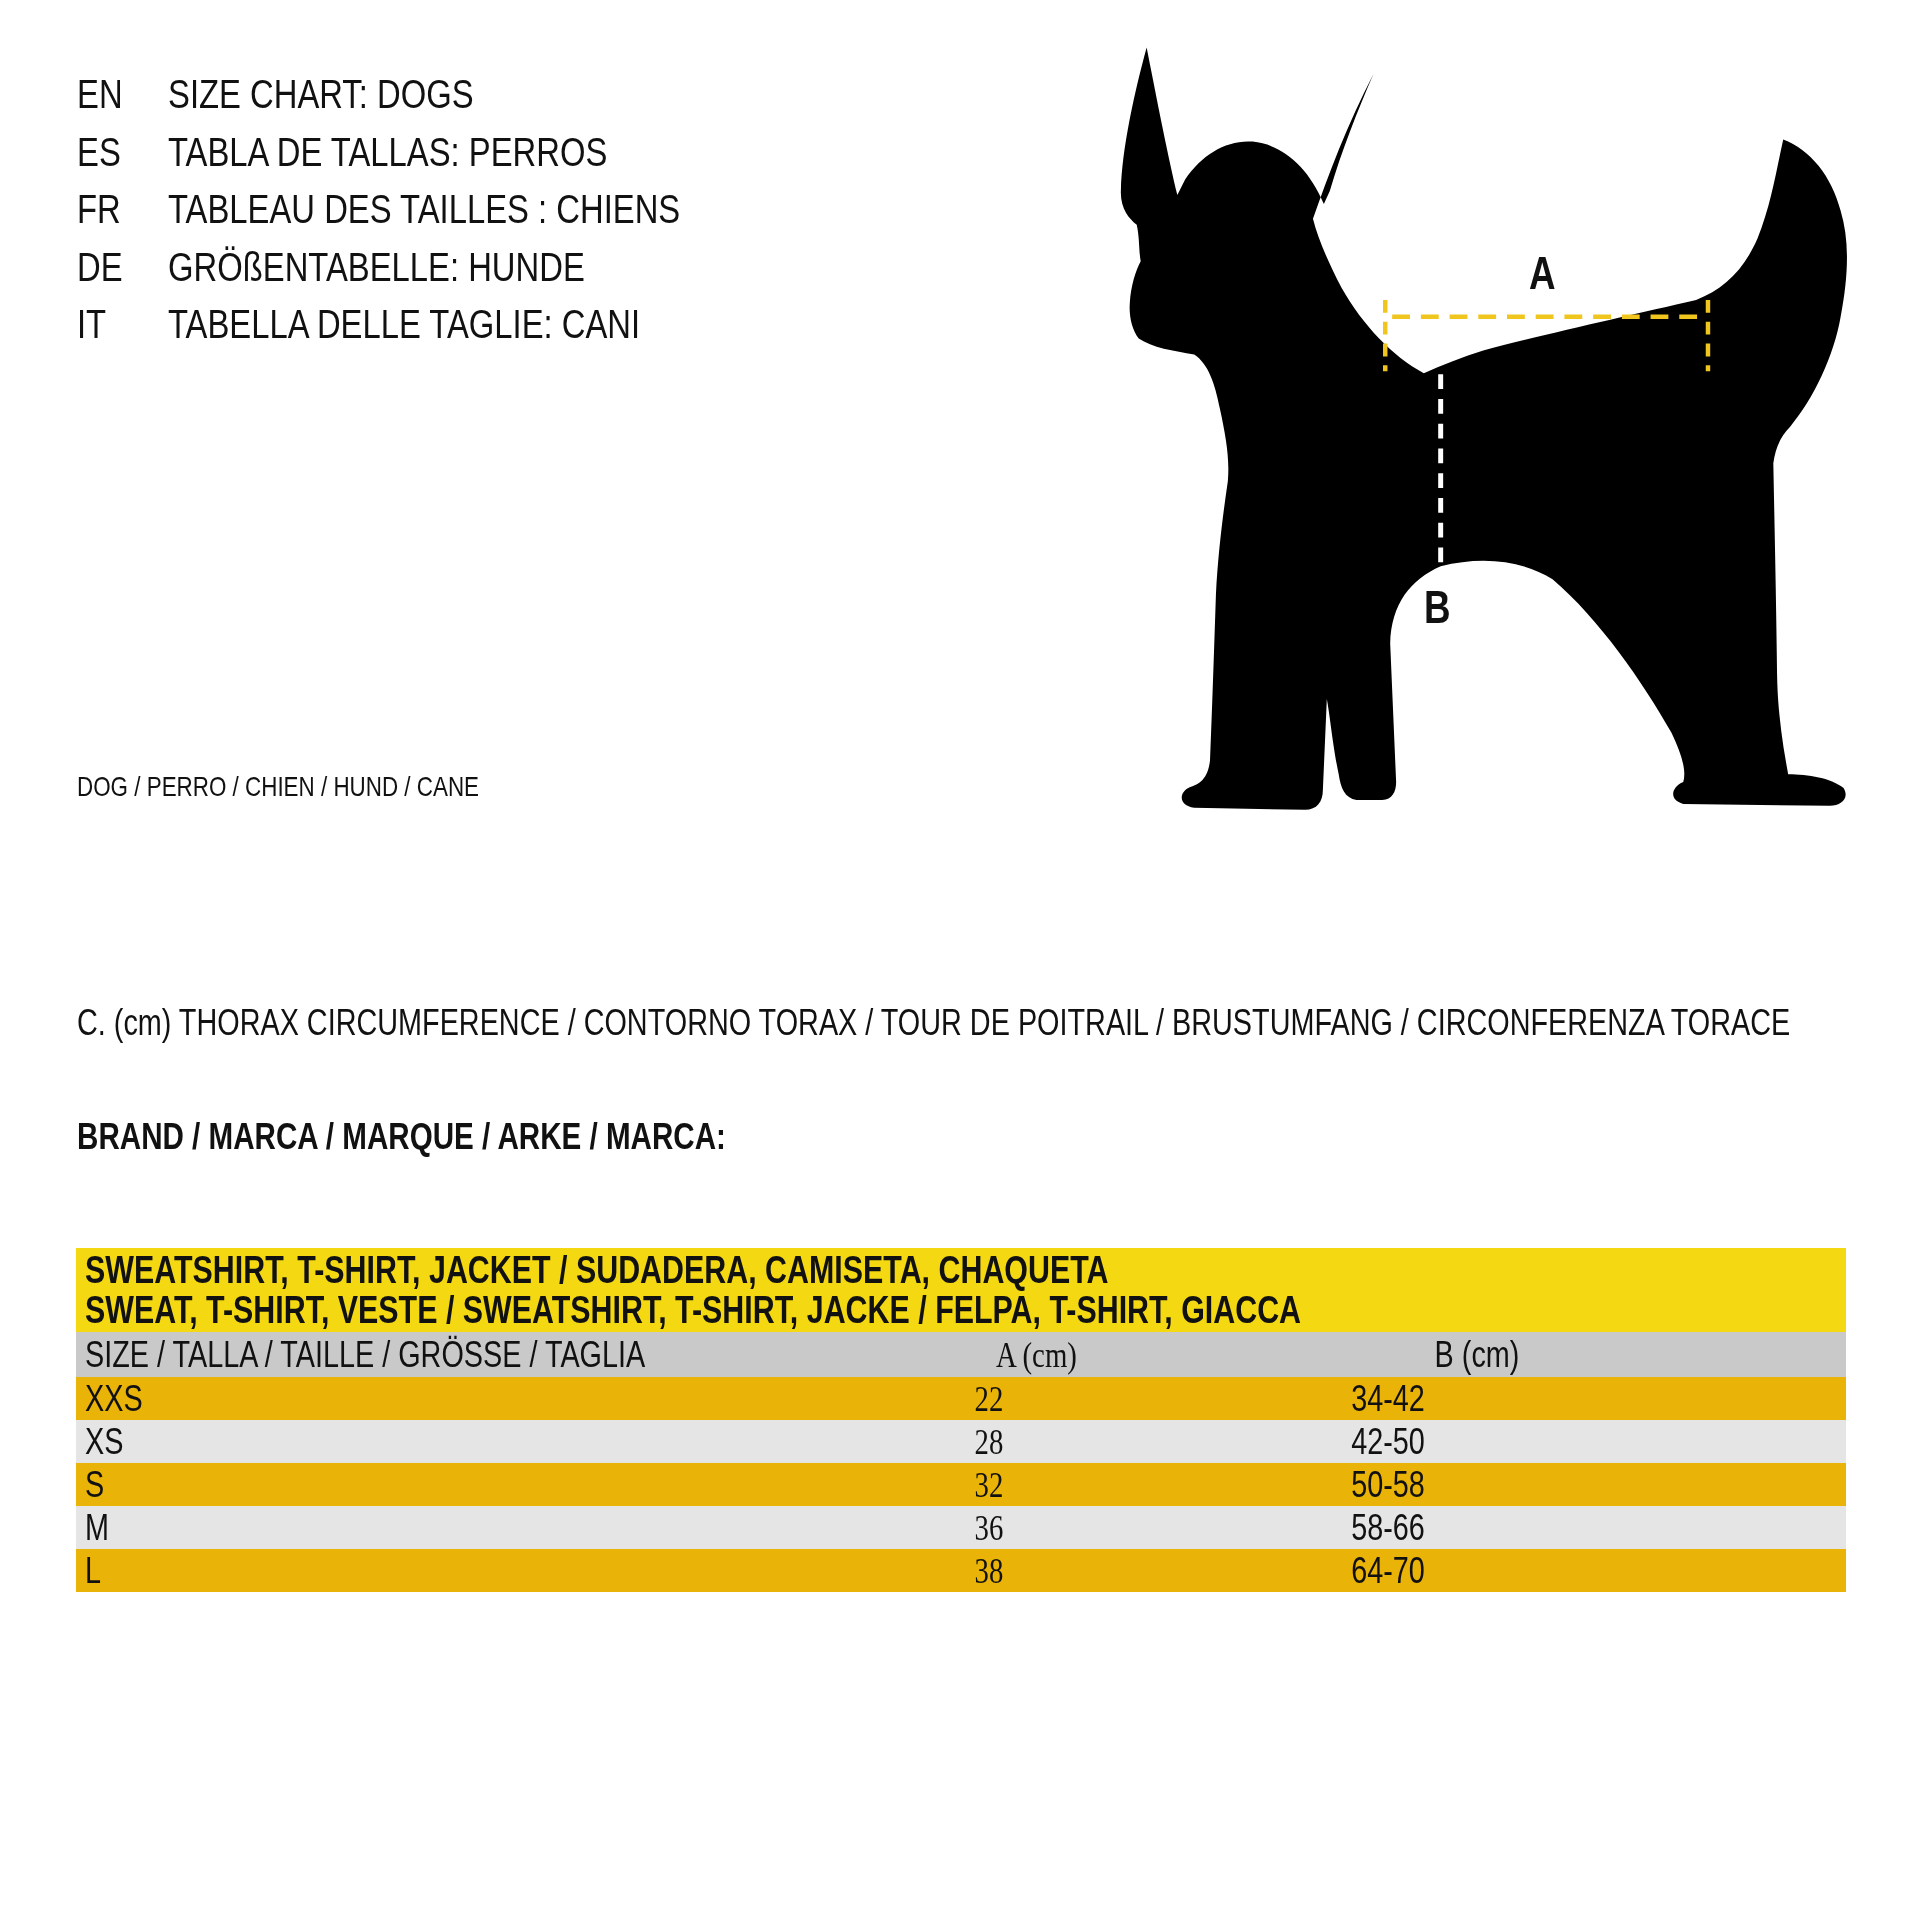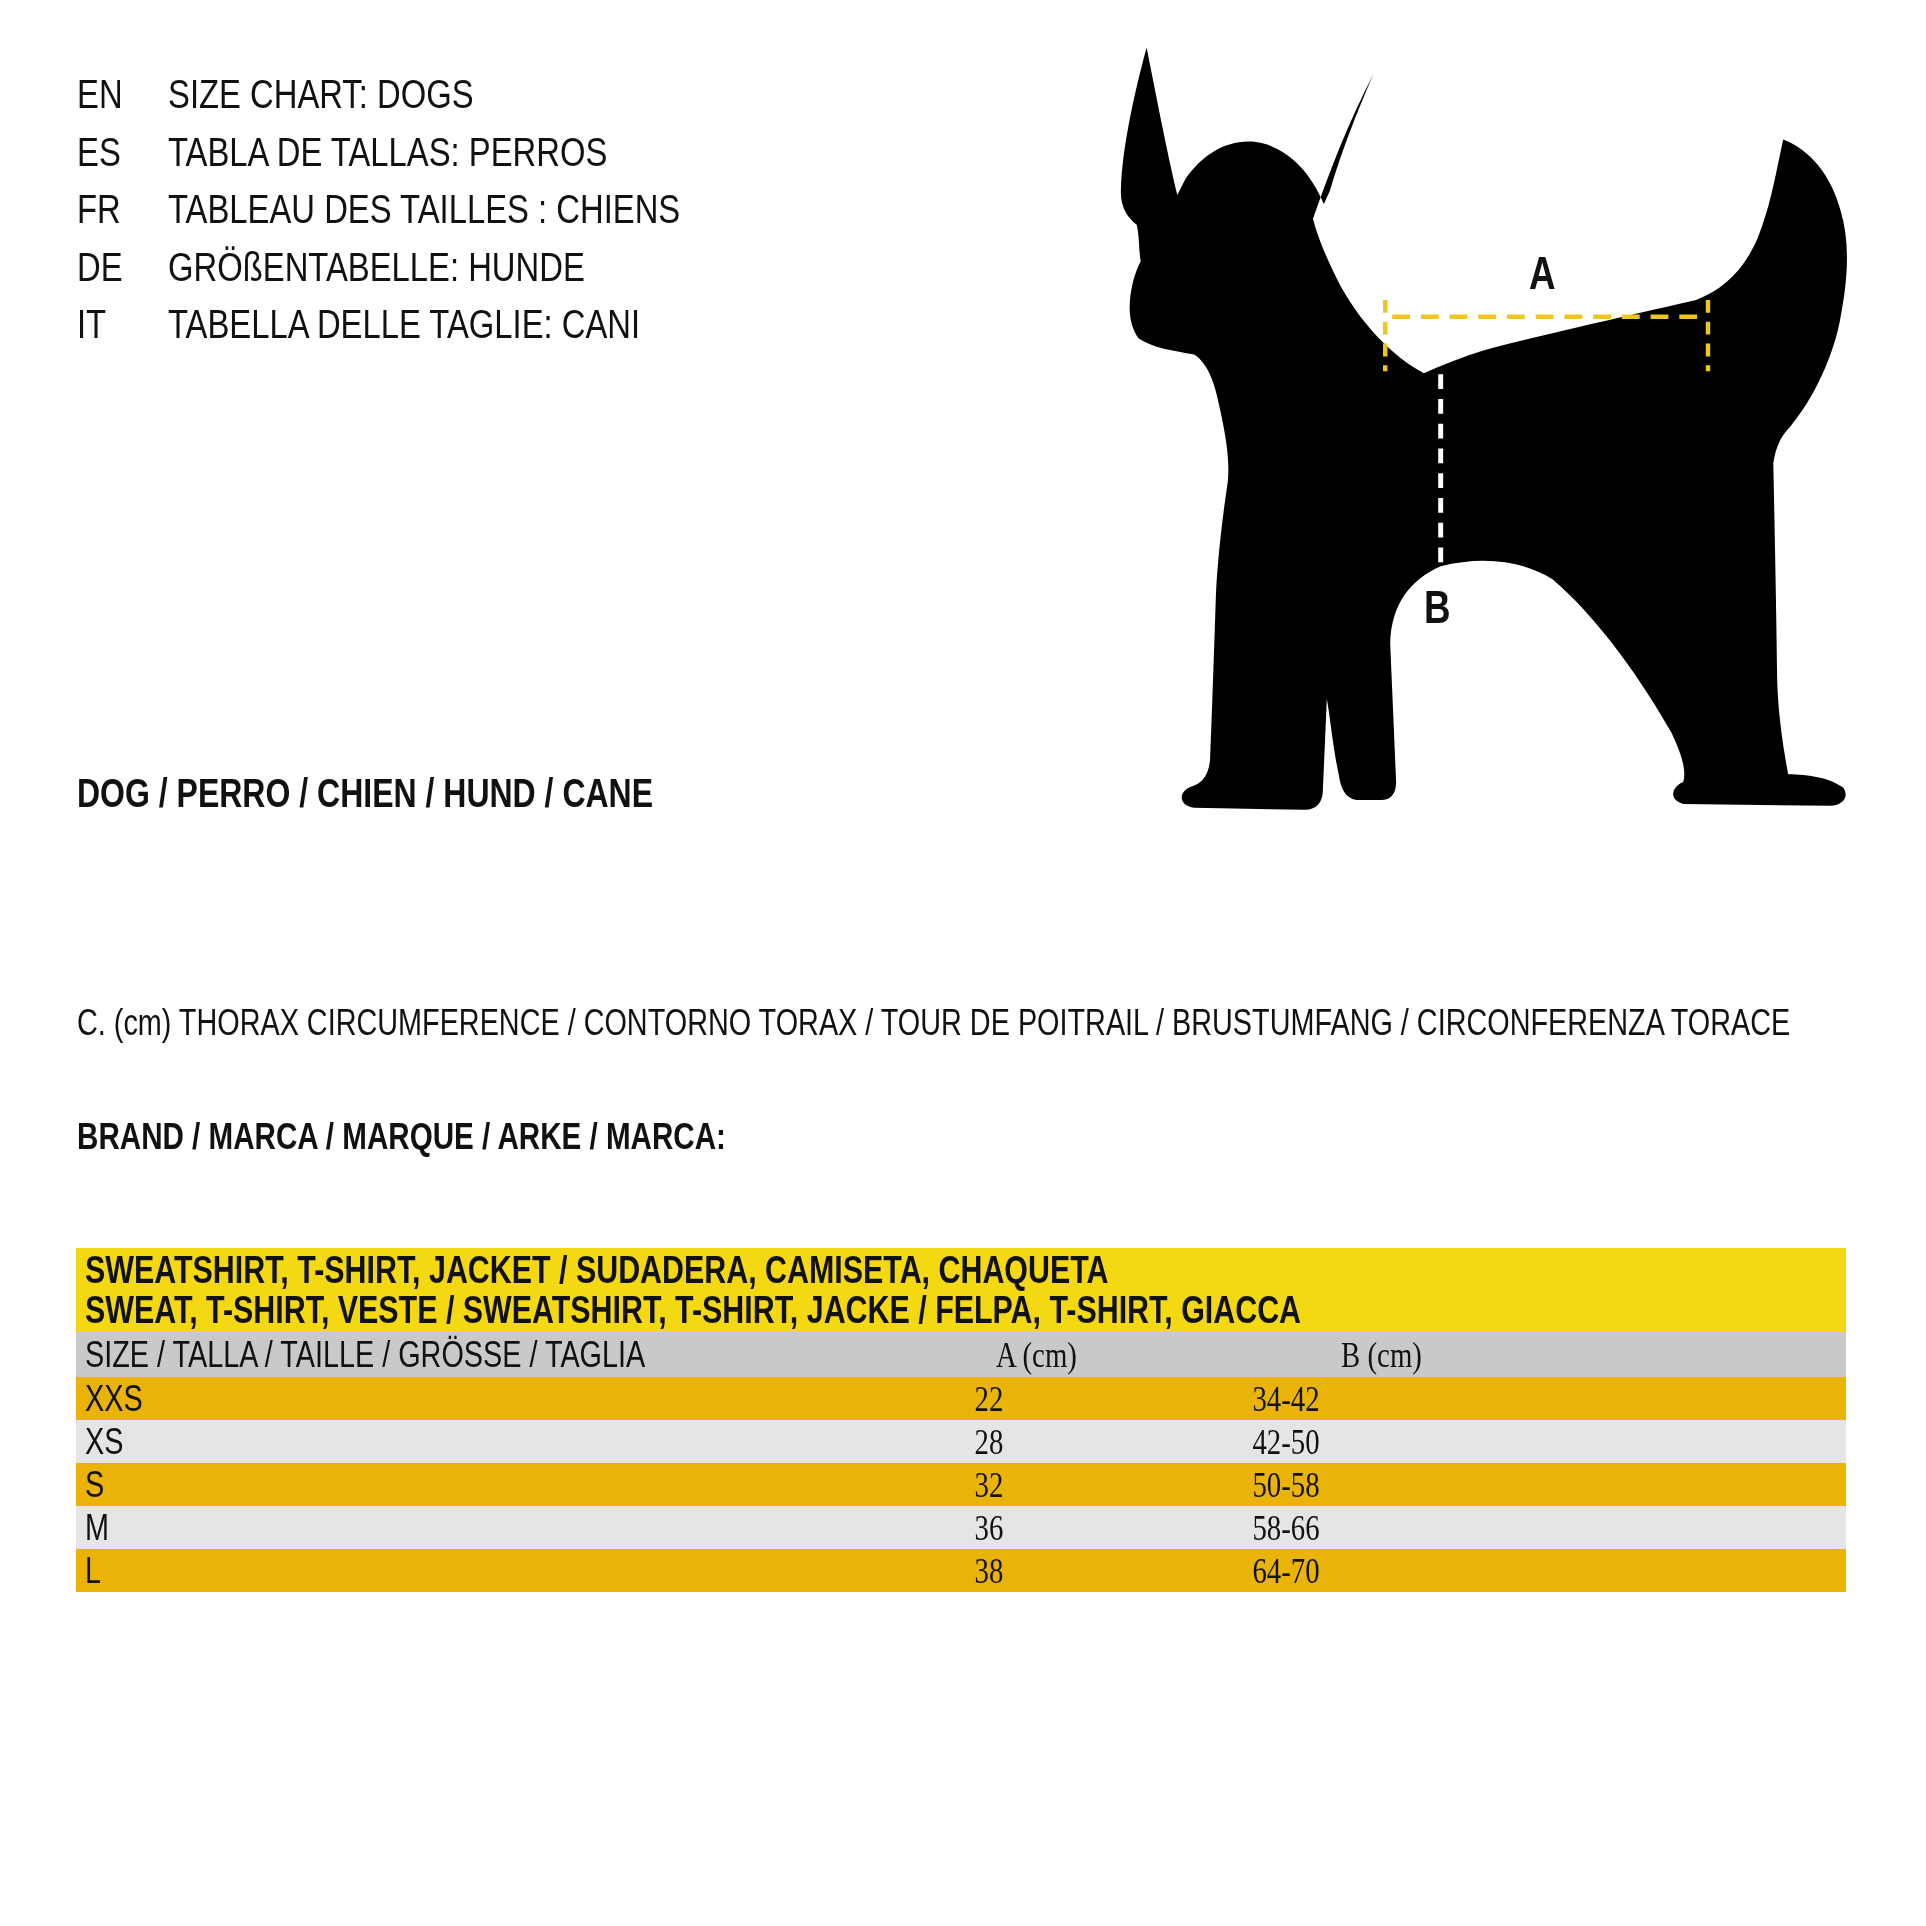--- a/index.html
+++ b/index.html
@@ -7,37 +7,37 @@
     position:relative;width:1927px;height:1927px;background:#ffffff;
     font-family:"Liberation Sans",sans-serif;color:#111111;overflow:hidden;
   }
   .cz{display:inline-block;transform:scaleX(0.8);transform-origin:0 60%;white-space:nowrap;}
   .cz-c{display:inline-block;transform:scaleX(0.8);transform-origin:50% 60%;white-space:nowrap;}
   
   .lang-row{position:absolute;left:77px;height:50px;font-size:41px;font-weight:500;}
   .lang-row .code{position:absolute;left:0;top:0;}
   .lang-row .label{position:absolute;left:91px;top:0;}
   
-  .caption-line{position:absolute;left:77px;font-size:40px;font-weight:700;}
+  .caption-line{position:absolute;left:77px;font-size:28px;font-weight:400;}
   .legend-line{position:absolute;left:77px;font-size:36px;font-weight:500;}
   .brand-line{position:absolute;left:77px;font-size:37px;font-weight:500;}
   
   .marker{position:absolute;font-size:46px;font-weight:700;}
   
   #size-table{position:absolute;left:76px;top:1248px;width:1770px;}
   #banner{height:84px;background:#F4D912;padding-left:9px;box-sizing:border-box;
           display:flex;flex-direction:column;justify-content:center;}
   #banner .bl{font-size:38px;font-weight:700;line-height:40px;}
   .trow{display:flex;align-items:center;padding-left:9px;box-sizing:border-box;font-size:36px;}
   #thead{height:45px;background:#C9C9C9;gap:48px;}
   .drow{height:43px;background:#eab308;}
   .drow.alt{background:#e5e5e5;}
   .c1{width:755px;text-align:left;}
   .c2{width:297px;text-align:center;font-family:Liberation Serif, serif;}
-  .c3{width:297px;text-align:center;font-family:Liberation Serif, serif;}
+  .c3{width:297px;text-align:right;}
   #dog-figure{position:absolute;left:0;top:0;width:1927px;height:891px;}
 </style>
 </head>
 <body>
 
 <div id="canvas">
 
   <svg id="dog-figure" viewBox="0 0 1946 900">
     <path fill="#000000" d="M1158 48
              C1146 92 1133 150 1132 192

